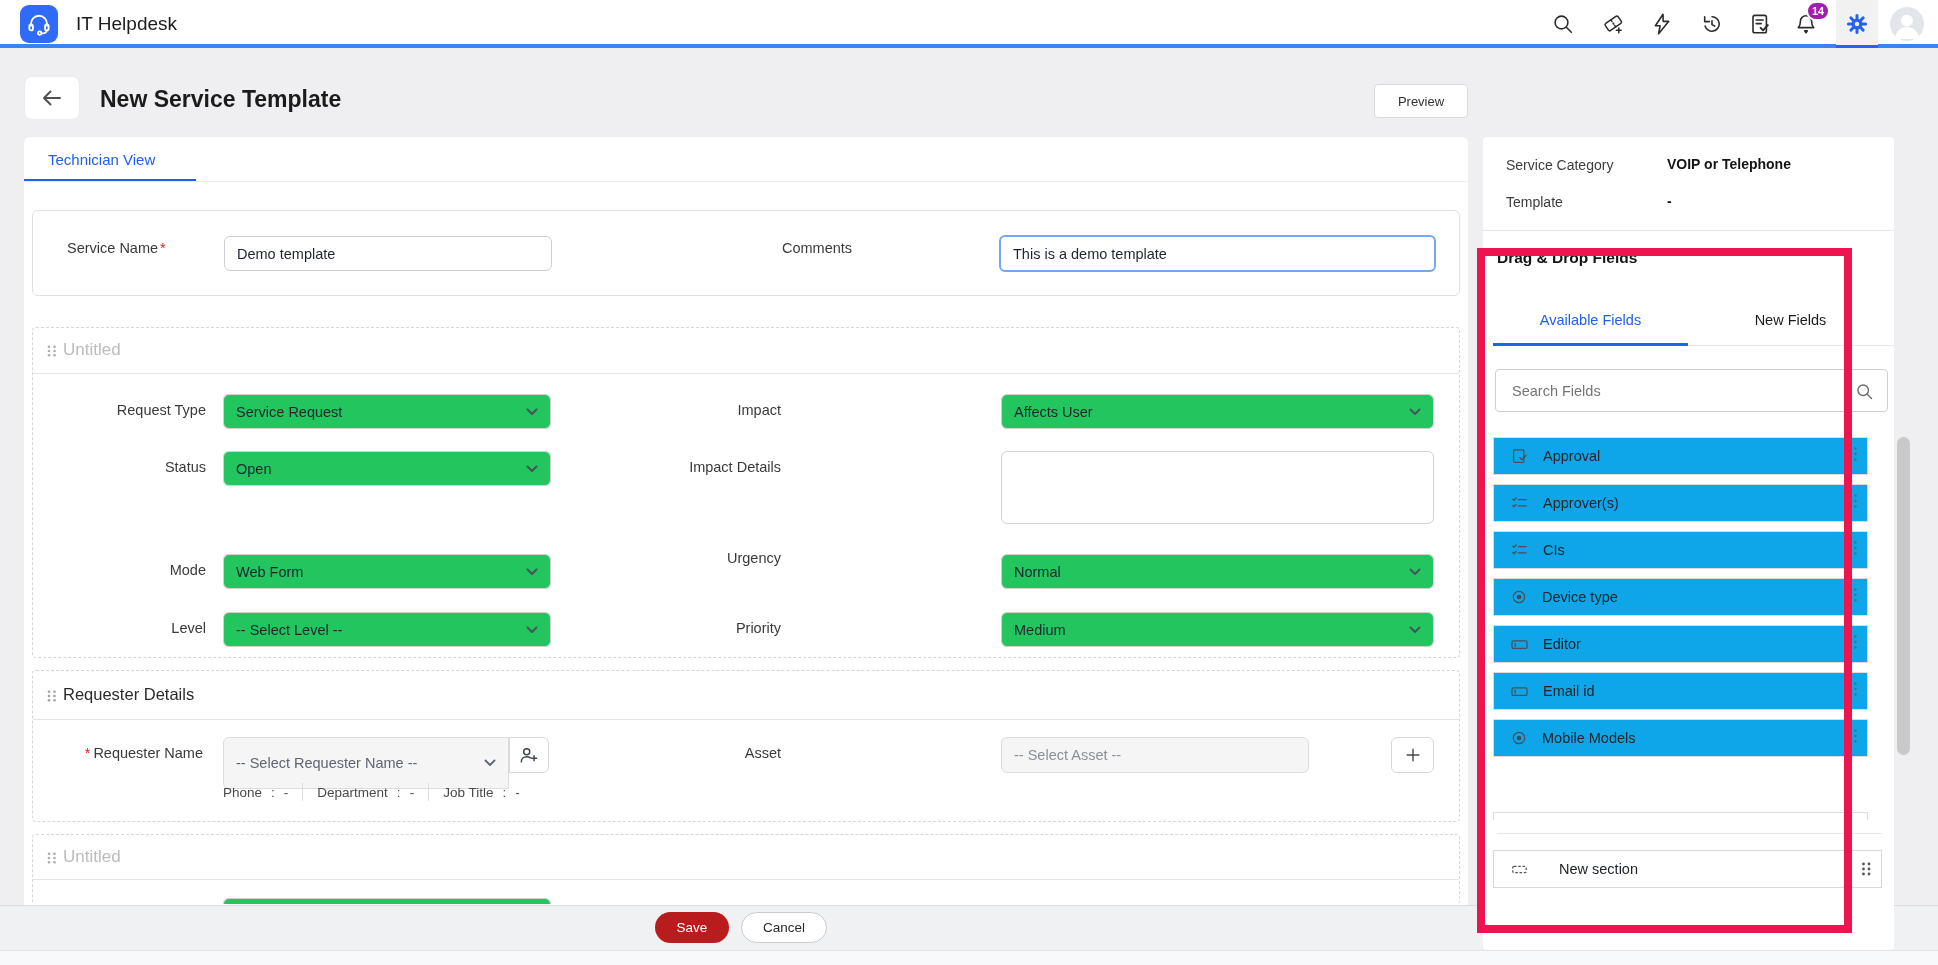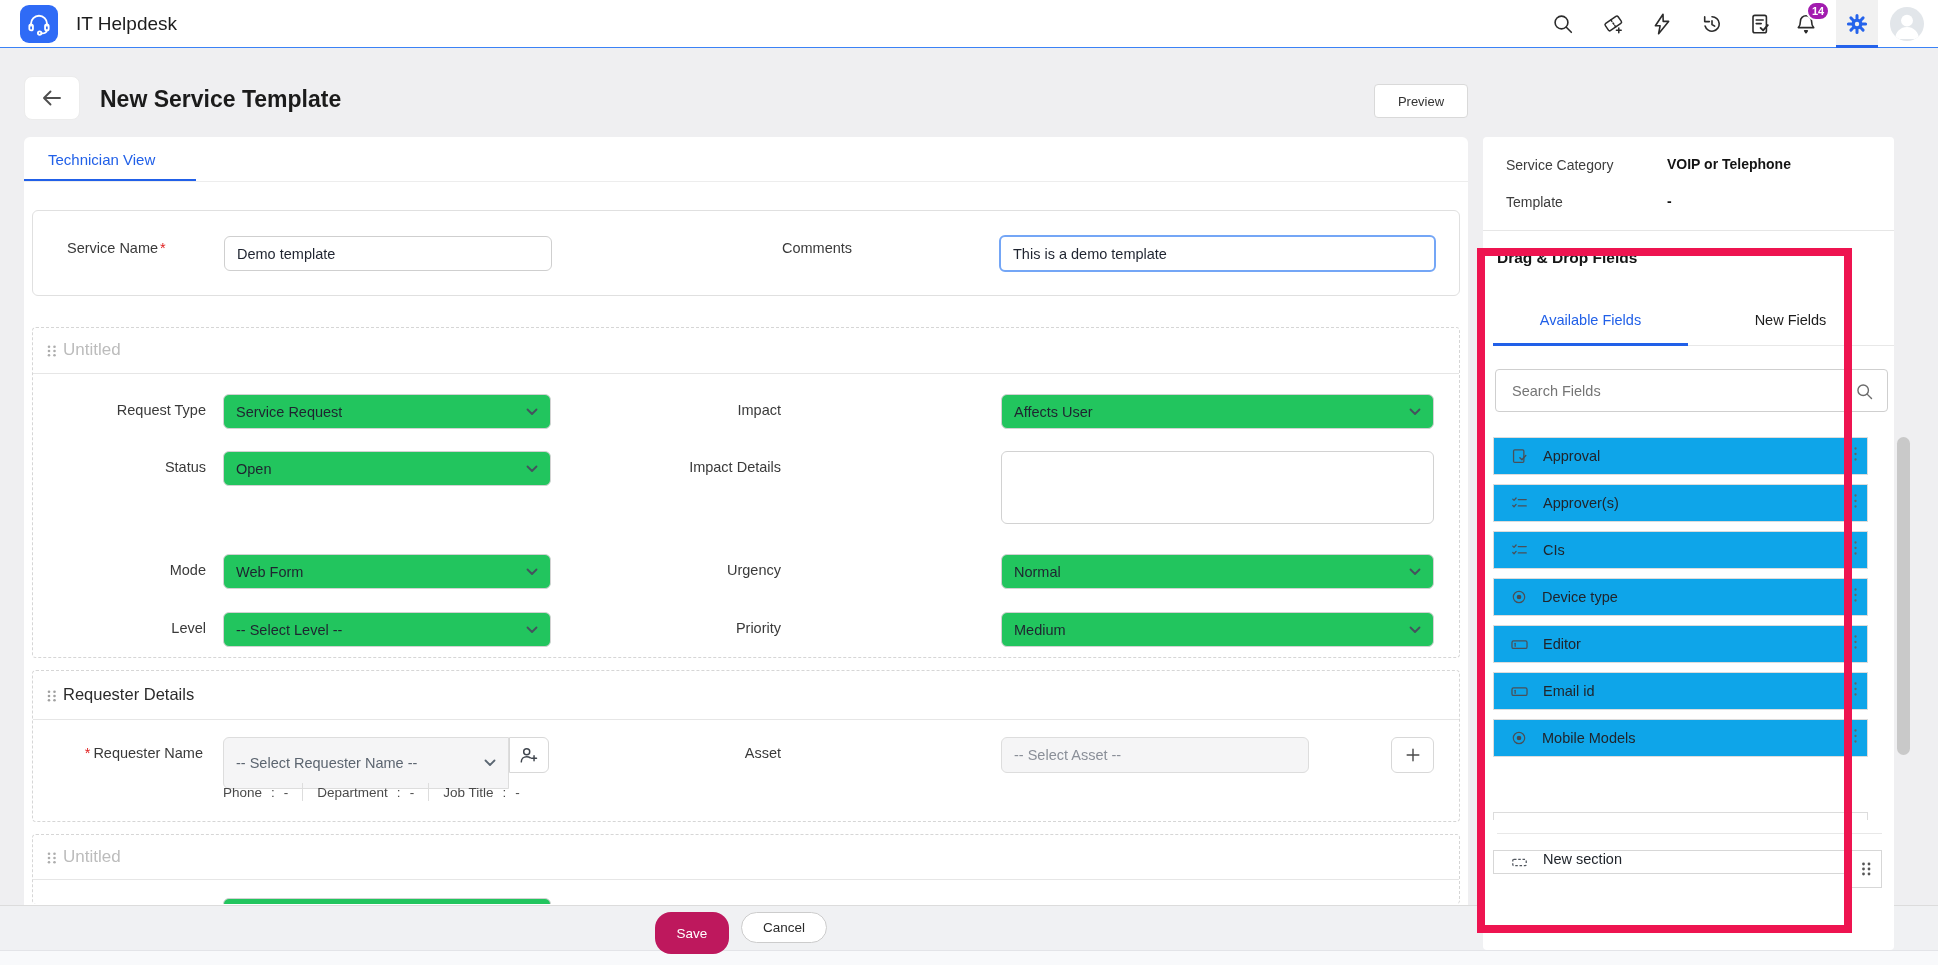--- a/index.html
+++ b/index.html
@@ -1,20 +1,20 @@
 <!DOCTYPE html>
 <html><head>
 <meta charset="utf-8">
 <style>
   * { margin:0; padding:0; box-sizing:border-box; }
   html,body { background:#efeff1; font-family:"Liberation Sans", sans-serif; }
   .canvas { position:relative; width:1938px; height:965px; background:#efeff1; overflow:hidden; }
 
   
-  .topbar { position:absolute; left:0; top:0; width:1938px; height:48px; background:#fff; border-bottom:1px solid #3b82f6;padding-left:36px; }
+  .topbar { position:absolute; left:0; top:0; width:1938px; height:48px; background:#fff; border-bottom:4px solid #3b82f6;padding-left:36px; }
   .logo { position:absolute; left:20px; top:5px; width:38px; height:38px; background:#2f6bf6; border-radius:9px; display:flex; align-items:center; justify-content:center; }
   .app-title { position:absolute; left:76px; top:13px; font-size:19px; font-weight:500; color:#1c1c1c; }
   .tico { position:absolute; top:12px; width:24px; height:24px; cursor:pointer; }
   .gear-tab { position:absolute; left:1836px; top:0; width:42px; height:48px; background:#f1f1f1; }
   .gear-tab .bar { position:absolute; left:0; bottom:0; width:100%; height:3px; background:#2563eb; }
   .badge { position:absolute; left:1806px; top:1px; min-width:22px; height:20px; padding:0 4px; background:#a21caf; border-radius:11px; color:#fff; font-size:11px; font-weight:700; display:flex; align-items:center; justify-content:center; border:2px solid #fff; }
   .avatar { position:absolute; left:1890px; top:7px; width:34px; height:34px; border-radius:50%; background:#e2e6ea; overflow:hidden; }
 
   
   .back-btn { position:absolute; left:24px; top:76px; width:56px; height:44px; background:#fff; border-radius:8px; border:1px solid #ececec; display:flex; align-items:center; justify-content:center; cursor:pointer; }
@@ -44,21 +44,21 @@
   .sel.gray { background:#f5f5f6; border-color:#ddd; color:#5c6570; }
   .sel .val { white-space:nowrap; overflow:hidden; }
   .ta { position:absolute; border:1px solid #d2d2d2; border-radius:6px; resize:none; font-family:"Liberation Sans",sans-serif; font-size:14px; padding:8px 12px; }
   .side-btn { position:absolute; height:36px; background:#fff; border:1px solid #d8d8d8; border-radius:6px; display:flex; align-items:center; justify-content:center; cursor:pointer; }
   .info-row { position:absolute; font-size:13.5px; color:#4a4a4a; display:flex; align-items:center; gap:14px; }
   .info-pair { display:flex; gap:9px; }
   .vsep { width:1px; height:18px; background:#ddd; }
 
   
   .footer { position:absolute; left:0; top:905px; width:1938px; height:45px; background:#f0f1f3; border-top:1px solid #dcdcdc; }
-  .save-btn { position:absolute; left:655px; top:912px; width:74px; height:42px; background:#be185d; border:none; border-radius:16px; color:#fff; font-size:13.5px; font-family:"Liberation Sans",sans-serif; cursor:pointer; }
+  .save-btn { position:absolute; left:655px; top:912px; width:74px; height:31px; background:#b91c1c; border:none; border-radius:16px; color:#fff; font-size:13.5px; font-family:"Liberation Sans",sans-serif; cursor:pointer; }
   .cancel-btn { position:absolute; left:741px; top:912px; width:86px; height:31px; background:#fff; border:1px solid #ccc; border-radius:16px; color:#2b2b2b; font-size:13.5px; font-family:"Liberation Sans",sans-serif; cursor:pointer; }
   .bottom-strip { position:absolute; left:0; top:950px; width:1938px; height:15px; background:#f8f9fb; border-top:1px solid #e3e4e8; }
 
   
   .panel { position:absolute; left:1483px; top:137px; width:411px; height:813px; background:#fff; border-radius:4px; }
   .p-lbl { position:absolute; left:23px; font-size:14px; color:#3d3d3d; }
   .p-val { position:absolute; left:184px; font-size:14px; font-weight:700; color:#141414; }
   .p-div { position:absolute; left:0; top:93px; width:100%; height:1px; background:#e6e6e6; }
   .dd-title { position:absolute; left:14px; top:112px; font-size:15.5px; font-weight:700; color:#161616; }
   .ptab { position:absolute; top:170px; height:26px; display:flex; align-items:center; justify-content:center; font-size:14.5px; cursor:pointer; }
@@ -69,21 +69,21 @@
   .psearch { position:absolute; left:12px; top:232px; width:393px; height:43px; border:1px solid #cfcfcf; border-radius:4px; background:#fff; }
   .psearch input { position:absolute; left:16px; top:0; width:330px; height:41px; border:none; outline:none; font-size:14.5px; color:#333; font-family:"Liberation Sans",sans-serif; }
   .psearch .sico { position:absolute; right:12px; top:11px; }
   .flist { position:absolute; left:10px; top:300px; width:375px; }
   .fld { position:relative; width:375px; height:38px; border:1px solid #dcdcdc; background:#0ea5e9; margin-bottom:9px; display:flex; align-items:center; cursor:grab; }
   .fld-icon { margin-left:16px; display:flex; align-items:center; }
   .fld-label { margin-left:14px; font-size:14.5px; color:#20252c; }
   .fld-kebab { position:absolute; right:8px; top:7px; }
   .fld-sliver { position:absolute; left:10px; top:675px; width:375px; height:8px; border:1px solid #dcdcdc; border-bottom:none; background:#fff; }
   .flist-div { position:absolute; left:14px; top:696px; width:385px; height:1px; background:#e8e8e8; }
-  .newsec { position:absolute; left:10px; top:713px; width:354px; height:24px; border:1px solid #d7d7d7; background:#fff; display:flex; cursor:grab; }
+  .newsec { position:absolute; left:10px; top:713px; width:354px; height:38px; border:1px solid #d7d7d7; background:#fff; display:flex; align-items:center; cursor:grab;gap:16px; }
   .newsec-handle { position:absolute; left:367px; top:713px; width:32px; height:38px; border:1px solid #d7d7d7; background:#fff; display:flex; align-items:center; justify-content:center; cursor:grab; }
 
   .red-rect { position:absolute; left:1477px; top:248px; width:375px; height:685px; border:8px solid #ee1450; pointer-events:none; z-index:50; }
   .vscroll-thumb { position:absolute; left:1897px; top:437px; width:13px; height:318px; background:#c9c9c9; border-radius:7px; cursor:pointer; }
 
   svg { display:block; }
 </style>
 </head>
 <body>
 
@@ -238,21 +238,21 @@
 
       <div class="lbl" style="left:0; top:234px; width:173px">Mode</div>
       <div class="sel" style="left:190px; top:226px; width:328px">
         <span class="val">Web Form</span>
         <span>
             <svg width="12" height="8" viewBox="0 0 12 8" fill="none" stroke="#45525e" stroke-width="1.8" stroke-linecap="round" stroke-linejoin="round">
               <path d="M1.5 1.5 6 6 10.5 1.5"></path>
             </svg>
           </span>
       </div>
-      <div class="lbl" style="left:560px; top:234px; width:188px">Urgency</div>
+      <div class="lbl" style="left:560px; top:222px; width:188px">Urgency</div>
       <div class="sel" style="left:968px; top:226px; width:433px">
         <span class="val">Normal</span>
         <span>
             <svg width="12" height="8" viewBox="0 0 12 8" fill="none" stroke="#45525e" stroke-width="1.8" stroke-linecap="round" stroke-linejoin="round">
               <path d="M1.5 1.5 6 6 10.5 1.5"></path>
             </svg>
           </span>
       </div>
 
       <div class="lbl" style="left:0; top:292px; width:173px">Level</div>

